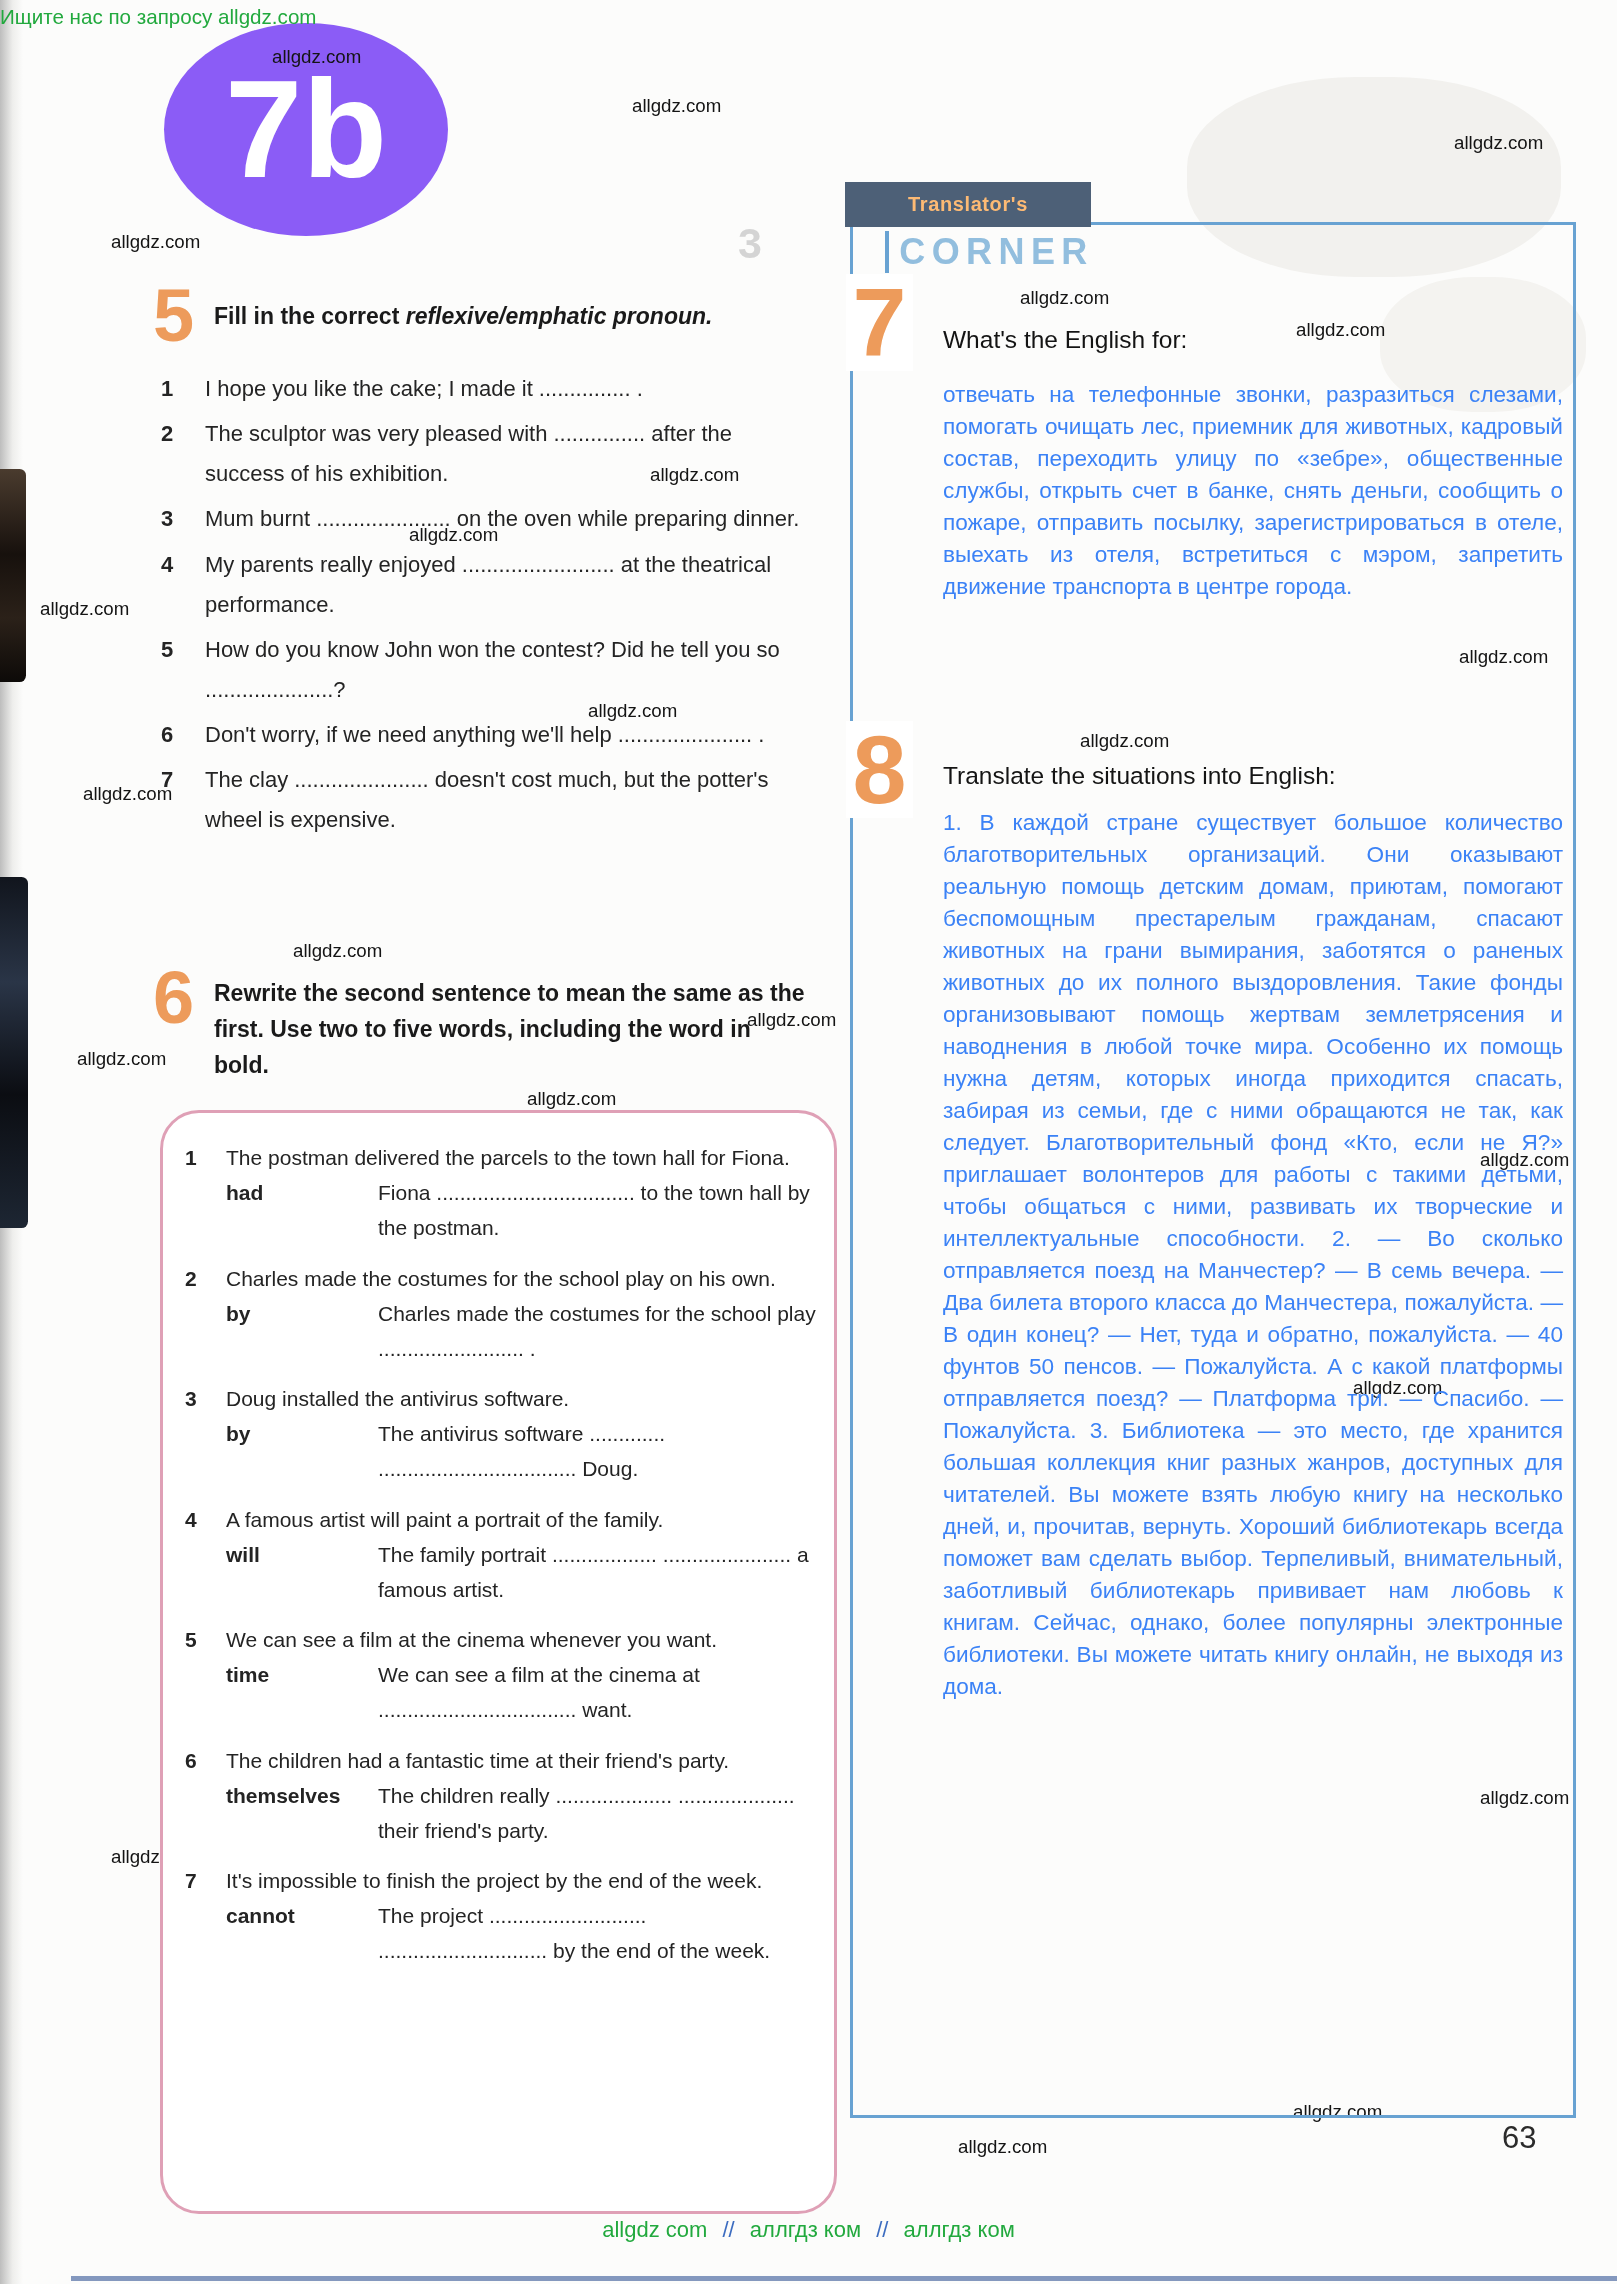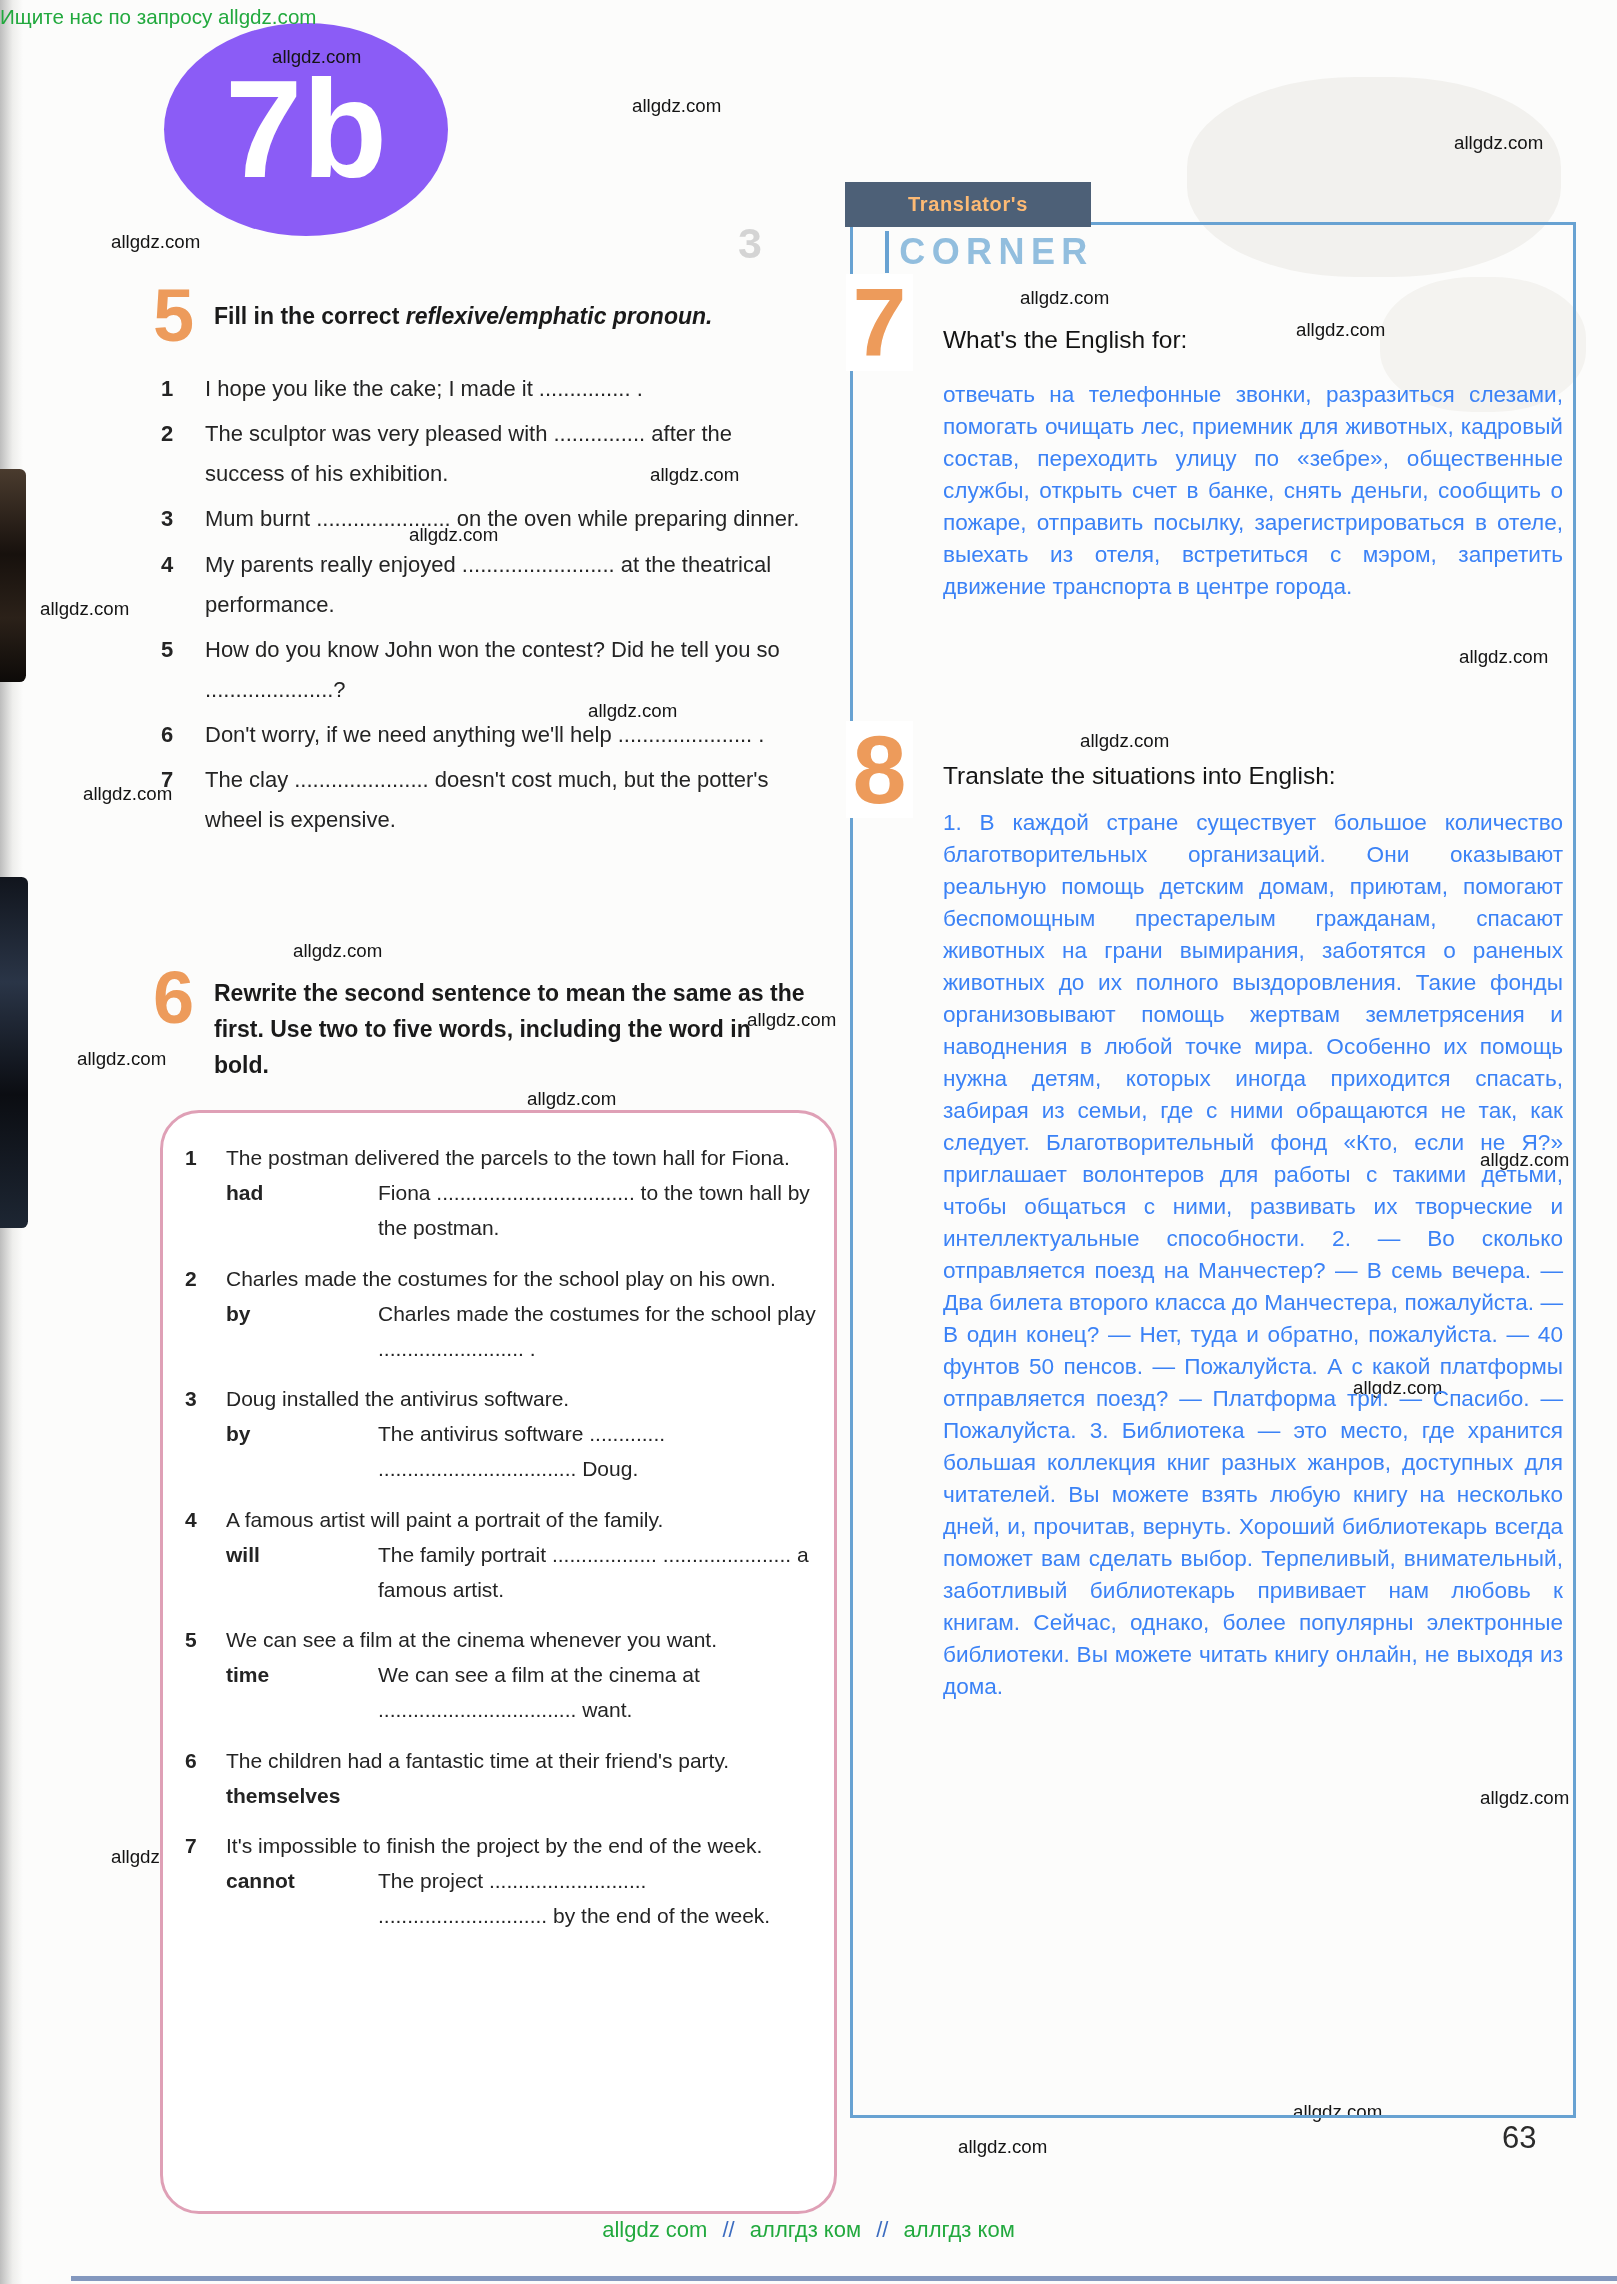--- a/index.html
+++ b/index.html
@@ -195,20 +195,21 @@
         <span class="ktext">We can see a film at the cinema at .................................. want.</span>
       </div>
   </div>
   <div class="ex6-item">
     <div class="s-row">
         <span class="inum">6</span>
         <span>The children had a fantastic time at their friend's party.</span>
       </div>
     <div class="k-row">
         <span class="kw">themselves</span>
+        <span class="ktext">The children really .................... .................... their friend's party.</span>
       </div>
   </div>
   <div class="ex6-item">
     <div class="s-row">
         <span class="inum">7</span>
         <span>It's impossible to finish the project by the end of the week.</span>
       </div>
     <div class="k-row">
         <span class="kw">cannot</span>
         <span class="ktext">The project ........................... ............................. by the end of the week.</span>

